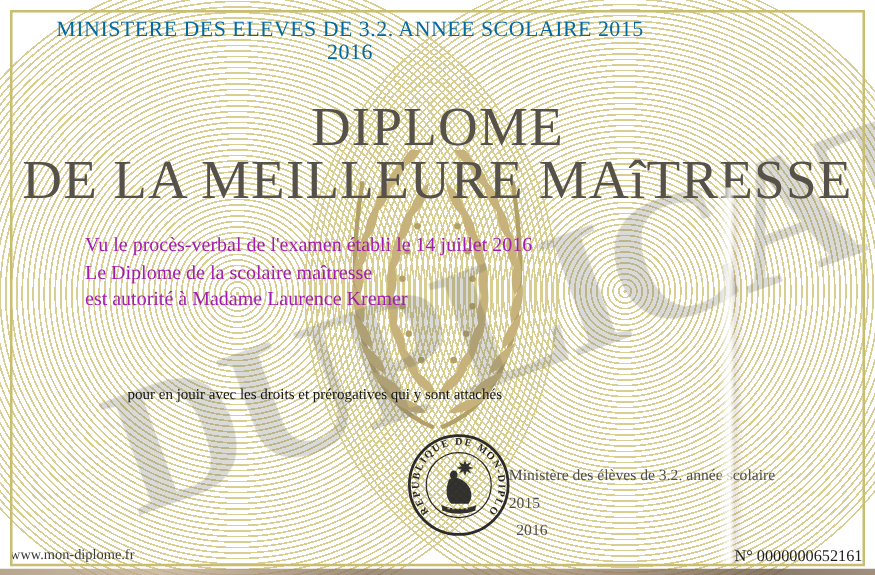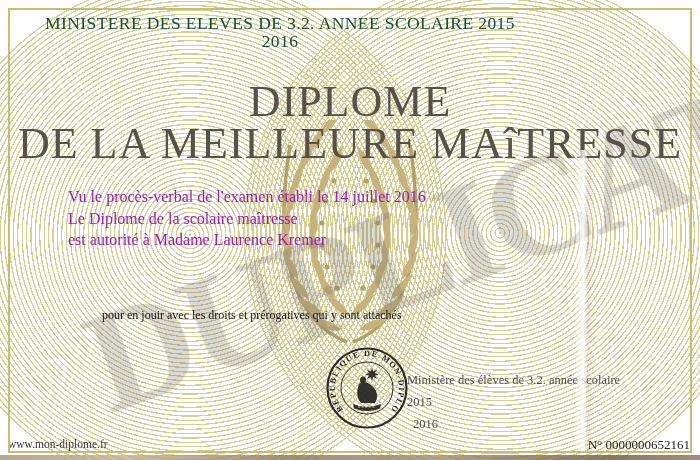--- a/index.html
+++ b/index.html
@@ -10,21 +10,21 @@
     background:repeating-radial-gradient(circle,#d8ce92 0 1.3px,rgba(255,255,255,0) 1.3px 4.4px);}
   #rosette-left{left:-68px;top:-23px;}
   #rosette-right{left:242px;top:-25px;}
   
   .frame{position:absolute;left:8px;top:8px;right:8px;bottom:7px;border:2px solid #c9bd70;z-index:6;pointer-events:none;}
   
   .watermark{position:absolute;left:70px;top:158px;width:760px;height:160px;z-index:3;
     font-size:145px;font-weight:bold;color:rgba(110,108,104,0.26);text-align:center;line-height:160px;
     transform:rotate(-20deg);transform-origin:center;letter-spacing:-6px;filter:blur(0.6px);white-space:nowrap;}
   
-  .hdr{position:absolute;left:0;width:560px;text-align:center;color:#14532d;z-index:5;
+  .hdr{position:absolute;left:0;width:560px;text-align:center;color:#0369a1;z-index:5;
        font-size:17.5px;letter-spacing:0.4px;}
   #hdr1{top:13px;} #hdr2{top:31px;}
   .title{position:absolute;left:0;width:700px;text-align:center;color:#56524a;z-index:5;letter-spacing:1px;}
   #title1{top:76px;font-size:44px;} #title2{top:118px;font-size:44px;}
   .bodyblock{position:absolute;left:68px;top:186px;z-index:5;color:#a21caf;font-size:16px;line-height:21.5px;}
   .closing{position:absolute;left:102px;top:308px;z-index:5;color:#141414;font-size:12px;}
   .siglabel{position:absolute;left:160px;top:370px;z-index:5;color:#4d4d4d;font-size:12.5px;}
   .ministry{position:absolute;left:407px;top:369px;width:235px;z-index:5;color:#4d4d4d;font-size:12.5px;line-height:22px;}
   .ministry .yr{padding-left:6px;}
   .site{position:absolute;left:8px;top:438px;z-index:5;color:#3a3a3a;font-size:11.5px;text-align:center;}

